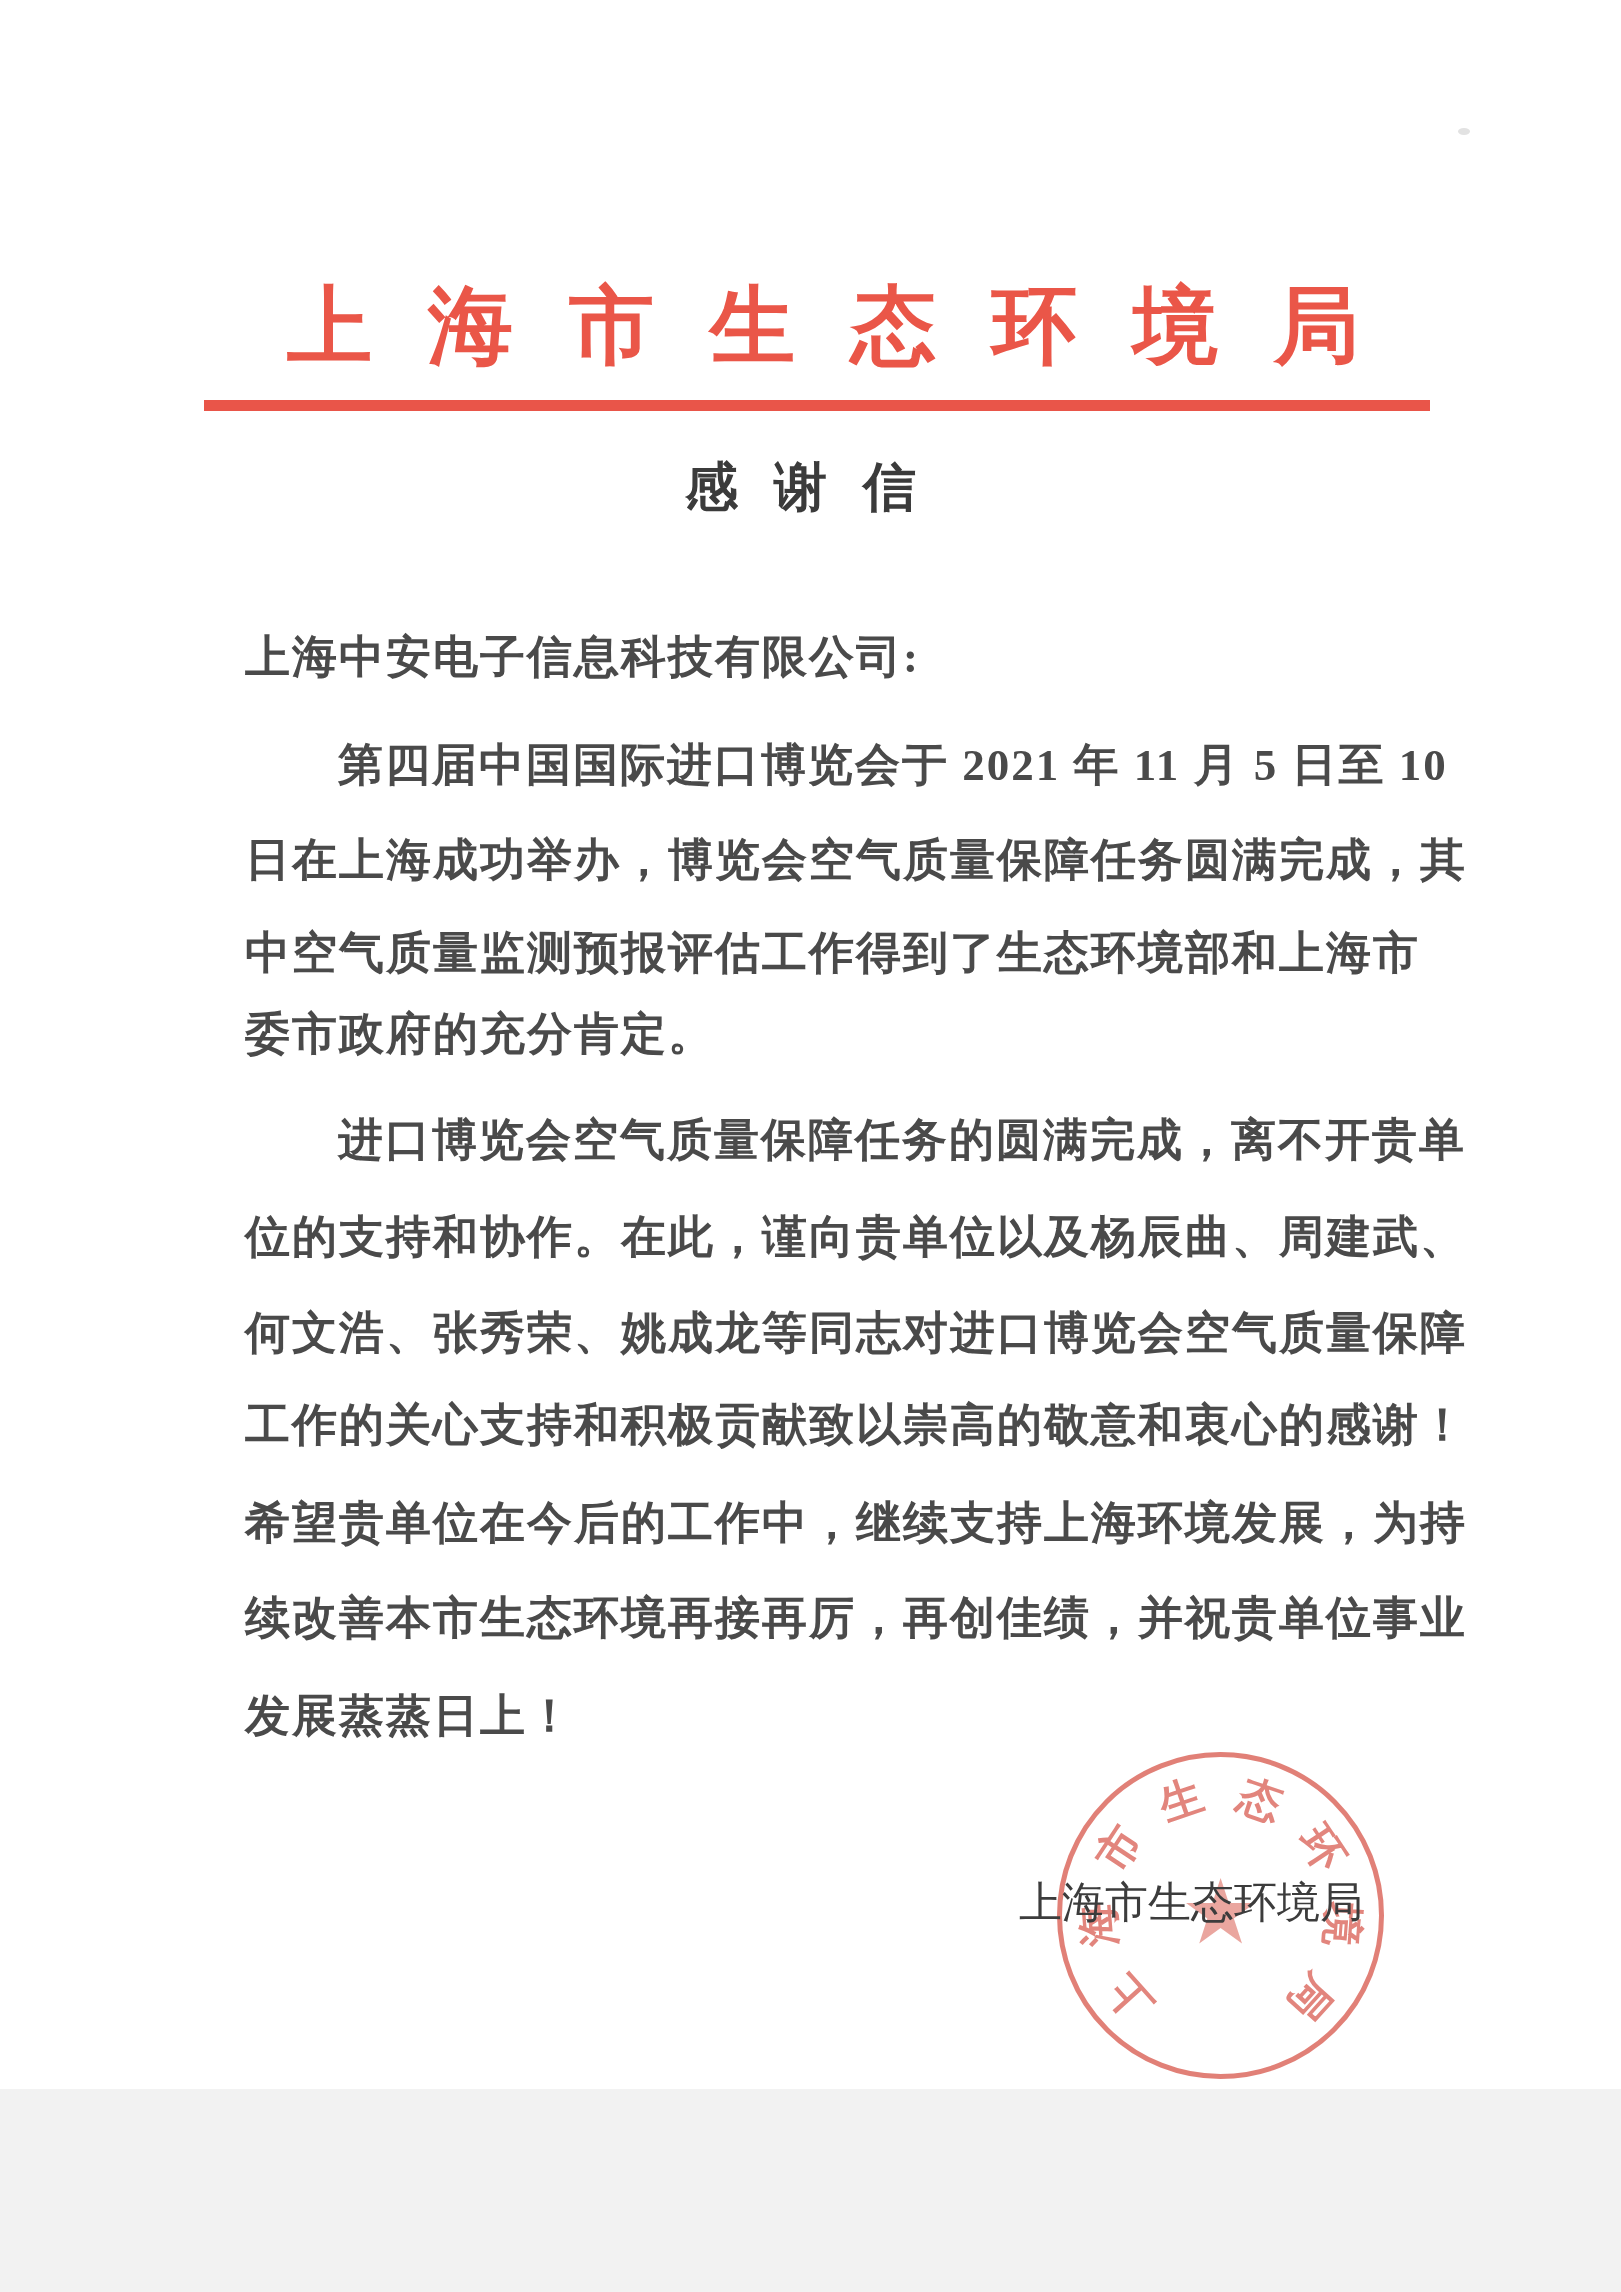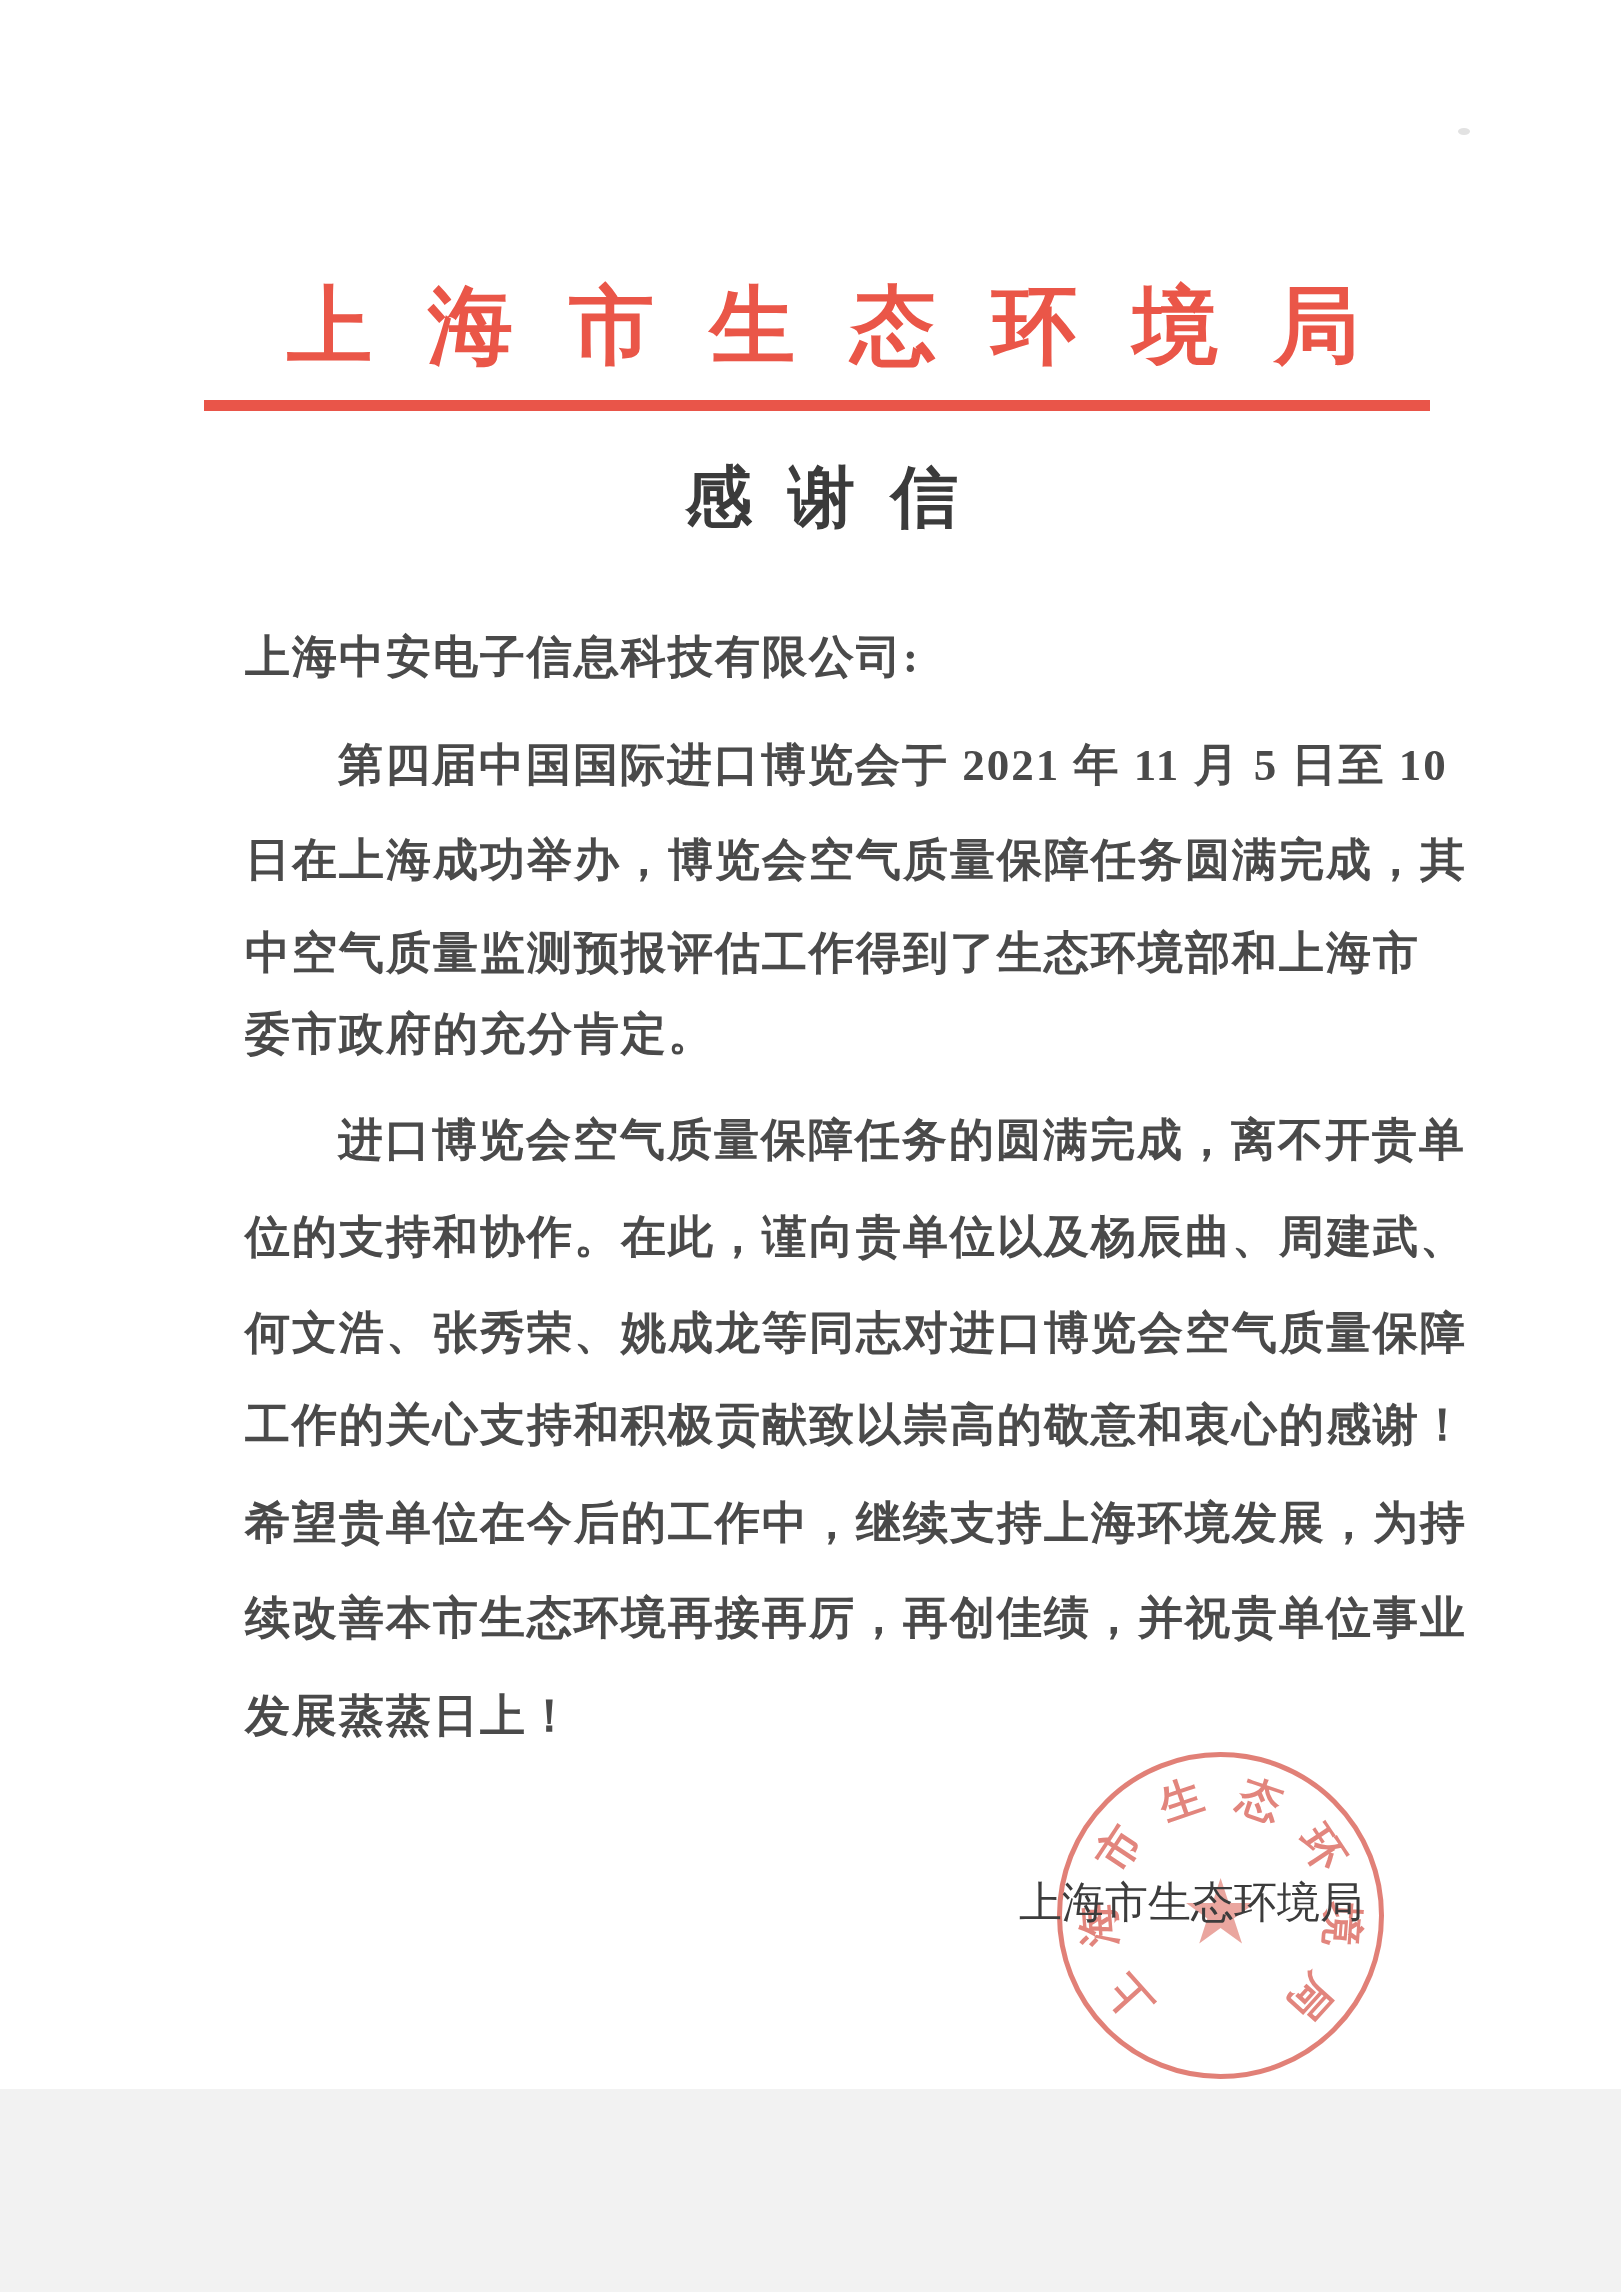--- a/index.html
+++ b/index.html
@@ -17,21 +17,21 @@
     letter-spacing:56px;white-space:nowrap;
     color:#ea5648;
   }
   .red-rule{
     position:absolute;left:204px;top:400px;
     width:1226px;height:10.8px;
     background:#e95549;
   }
   .letter-title{
     position:absolute;left:685px;top:452px;
-    font-size:67px;font-weight:600;
+    font-size:53px;font-weight:600;
     letter-spacing:36px;white-space:nowrap;
     color:#3b3b3b;
   }
   .body-line{
     position:absolute;
     font-size:45px;line-height:1;
     letter-spacing:2px;white-space:nowrap;
     color:#4a4a4a;
     z-index:2;
     font-weight:bold;

